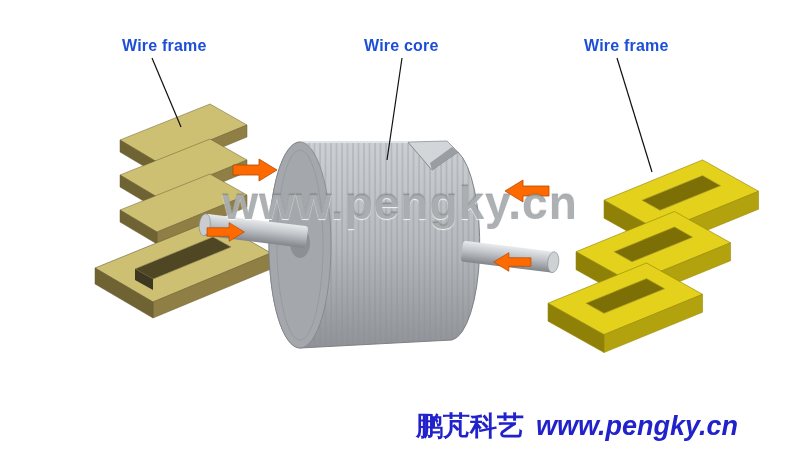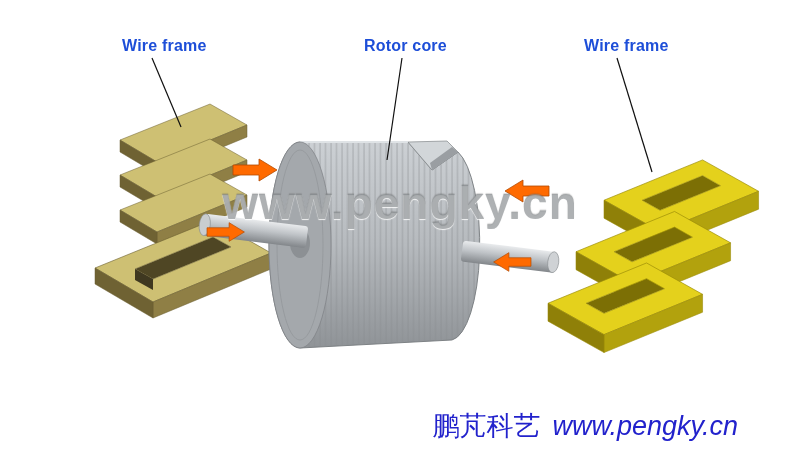--- a/index.html
+++ b/index.html
@@ -17,21 +17,21 @@
   .lbl-right{left:584px;top:37px;}
   .watermark{
     position:absolute;left:0;right:0;top:176px;text-align:center;
     font-size:46px;font-weight:700;letter-spacing:1px;
     color:rgba(128,132,136,0.62);
     text-shadow:0 1px 1px rgba(255,255,255,0.85), 0 -1px 1px rgba(96,96,96,0.25);
     pointer-events:none;
   }
   .footer{
     position:absolute;right:62px;bottom:16px;
-    font-size:27px;font-weight:400;color:#2222cc;white-space:nowrap;
+    font-size:27px;font-weight:700;color:#2222cc;white-space:nowrap;
   }
   .footer .brand{font-style:normal;margin-right:12px;}
   .footer .site{font-style:italic;}
 </style>
 </head>
 <body>
 
 <div class="canvas">
 
   <svg class="layer" viewBox="0 0 800 460" aria-hidden="true">
@@ -124,20 +124,20 @@
 
   <svg class="layer" viewBox="0 0 800 460" aria-hidden="true">
     <g stroke="#101010" stroke-width="1.2">
       <line x1="152" y1="58" x2="181" y2="127"></line>
       <line x1="402" y1="58" x2="387" y2="160"></line>
       <line x1="617" y1="58" x2="652" y2="172"></line>
     </g>
   </svg>
 
   <div class="lbl lbl-left">Wire frame</div>
-  <div class="lbl lbl-center">Rotor core</div>
+  <div class="lbl lbl-center">Wire core</div>
   <div class="lbl lbl-right">Wire frame</div>
 
   <div class="footer">
     <span class="brand">鹏芃科艺</span><span class="site">www.pengky.cn</span>
   </div>
 
 </div>
 
 </body></html>

